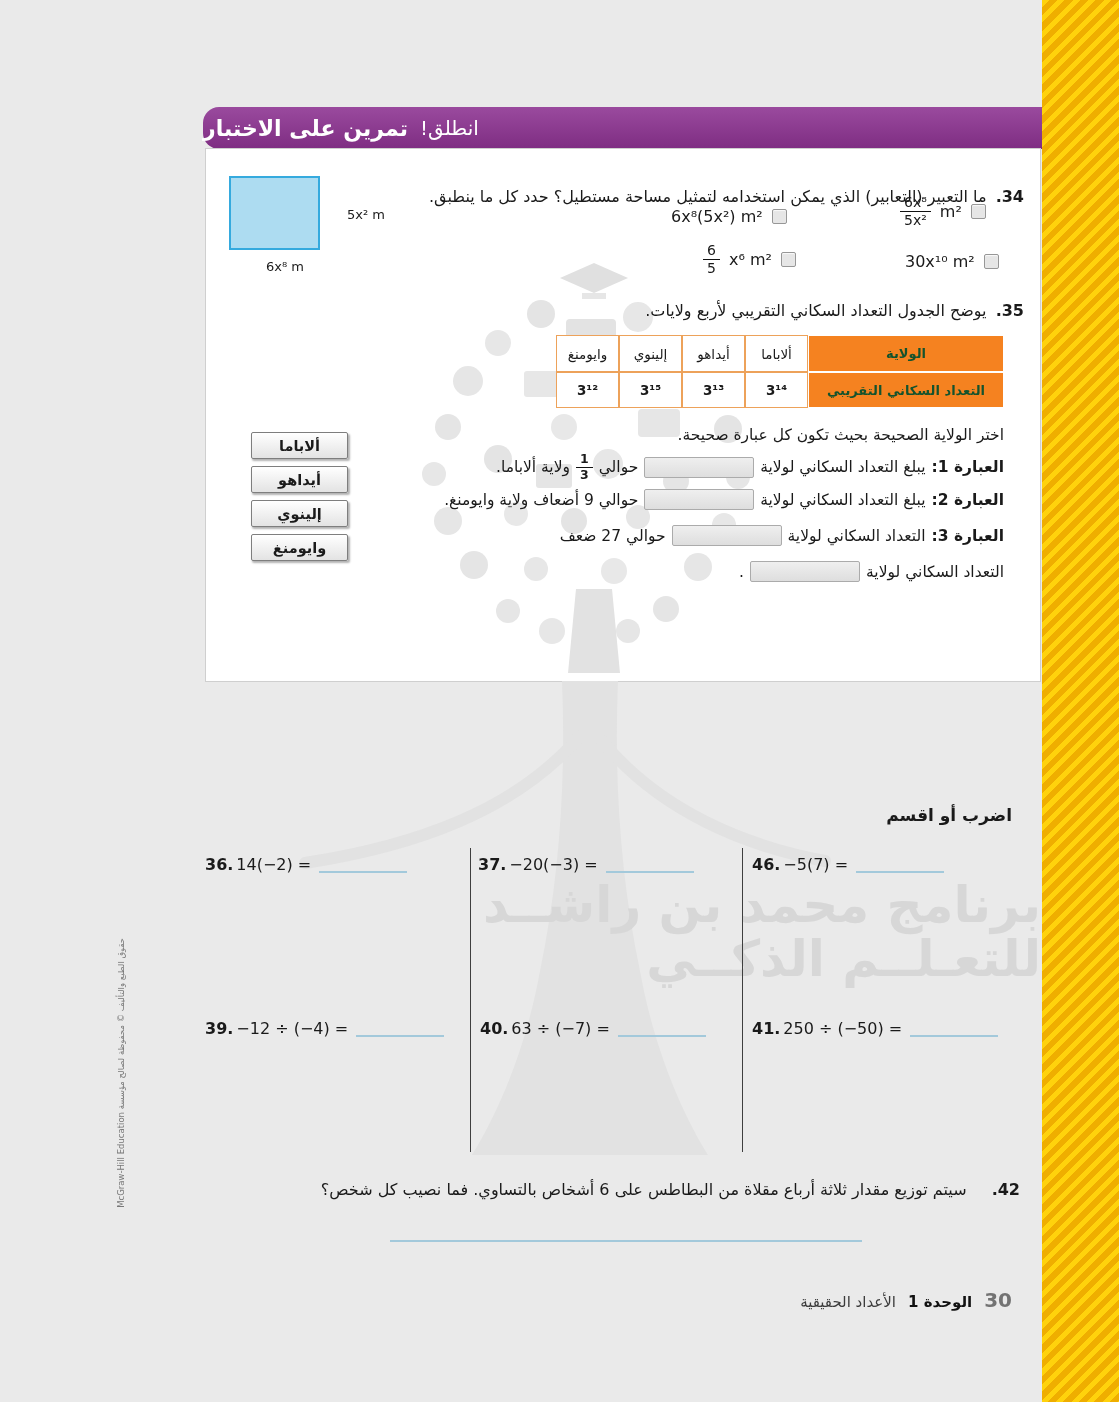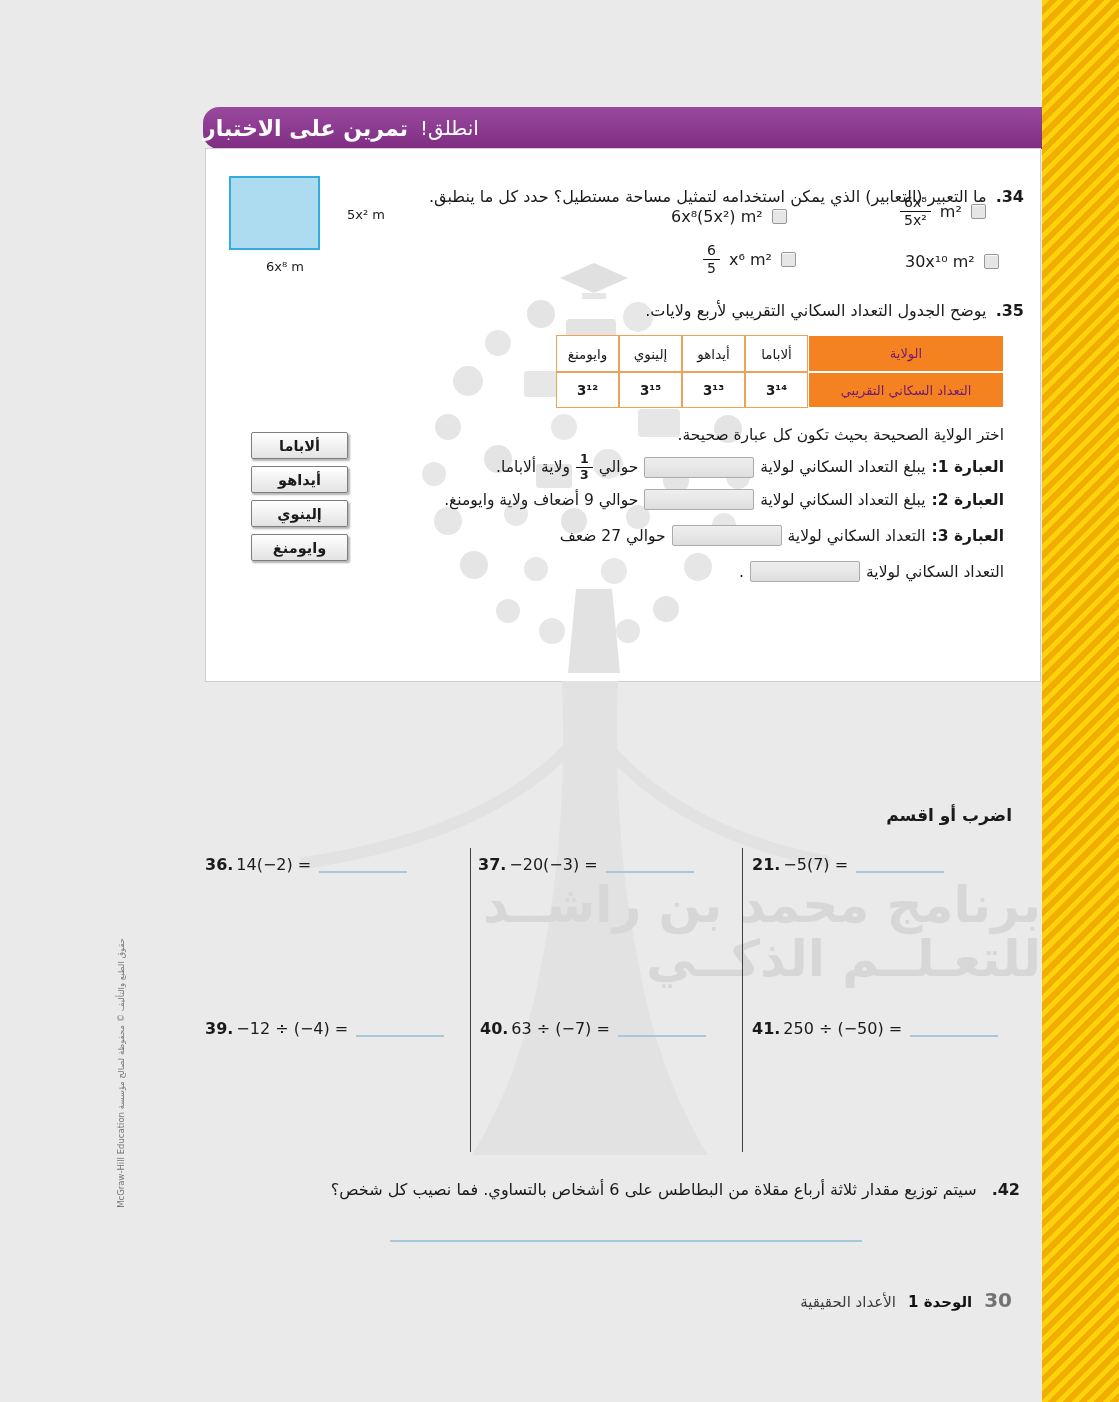--- a/index.html
+++ b/index.html
@@ -44,21 +44,21 @@
   .c4{left:699px;top:103px}
   .checkbox{width:15px;height:15px;background:#e6e6e6;border:1px solid #979797;border-radius:2px;
     box-shadow:inset 0 1px 1px rgba(255,255,255,.8);flex:0 0 auto}
   .frac{display:inline-flex;flex-direction:column;align-items:center;line-height:1.18;font-size:14px}
   .frac .fn{border-bottom:1.4px solid #111;padding:0 4px}
   .frac .fd{padding:0 4px}
 
   
   .ptable{position:absolute;right:36px;top:186px;direction:rtl;display:grid;
     grid-template-columns:196px 63px 63px 63px 63px;grid-template-rows:37px 36px}
-  .tl{background:#f58220;color:#701a75;font-weight:normal;font-size:13px;display:flex;align-items:center;
+  .tl{background:#f58220;color:#14532d;font-weight:bold;font-size:13px;display:flex;align-items:center;
     justify-content:center;border:1px solid #fff;text-align:center}
   .tc{background:#fff;border:1px solid #eda25a;font-size:13.5px;display:flex;align-items:center;justify-content:center}
   .tv{font-weight:bold;direction:ltr}
 
   .instr{position:absolute;right:36px;top:277px;direction:rtl;font-size:15.5px;white-space:nowrap}
 
   .tiles{position:absolute;left:45px;top:283px;display:flex;flex-direction:column;gap:7px}
   .tile{width:97px;height:27px;border:1px solid #7e7e7e;border-radius:2px;
     background:linear-gradient(180deg,#ffffff,#e3e3e3);box-shadow:1.5px 2px 2px rgba(0,0,0,.3);
     display:flex;align-items:center;justify-content:center;font-weight:bold;font-size:14.5px;cursor:pointer}
@@ -85,21 +85,21 @@
     margin-left:8px;vertical-align:-3px;cursor:text}
   .p36{left:205px;top:855px}.p37{left:478px;top:855px}.p38{left:752px;top:855px}
   .p39{left:205px;top:1019px}.p40{left:480px;top:1019px}.p41{left:752px;top:1019px}
 
   
   .wm{position:absolute;left:335px;top:878px;width:706px;font-weight:bold;line-height:1.08;pointer-events:none}
   .wm .ar{font-size:50px;text-align:right;direction:rtl;color:#d7d7d7}
   .wm .en{font-size:42px;text-align:left;letter-spacing:2px;color:#dbdbdb}
 
   .q42{position:absolute;right:99px;top:1180px;direction:rtl;font-size:16px;white-space:nowrap}
-  .q42 b{margin-left:10px}
+  .q42 b{margin-left:20px}
   .q42line{position:absolute;left:390px;top:1226px;width:472px;height:16px;border-bottom:2px solid #a3c9db;cursor:text}
 
   .footer{position:absolute;right:107px;top:1288px;direction:rtl;display:flex;align-items:baseline;gap:12px}
   .fpage{font-size:20px;font-weight:bold;color:#737373}
   .funit{font-size:15px;font-weight:bold;color:#111}
   .ftitle{font-size:15px;color:#3c3c3c}
 </style>
 </head>
 <body>
 
@@ -269,21 +269,21 @@
   <div class="vline v1"></div>
   <div class="vline v2"></div>
 
   <div class="prob p36">
     <b>36.</b><span>14(−2) =</span><span class="ansline"></span>
   </div>
   <div class="prob p37">
     <b>37.</b><span>−20(−3) =</span><span class="ansline"></span>
   </div>
   <div class="prob p38">
-    <b>21.</b><span>−5(7) =</span><span class="ansline"></span>
+    <b>46.</b><span>−5(7) =</span><span class="ansline"></span>
   </div>
   <div class="prob p39">
     <b>39.</b><span>−12 ÷ (−4) =</span><span class="ansline"></span>
   </div>
   <div class="prob p40">
     <b>40.</b><span>63 ÷ (−7) =</span><span class="ansline"></span>
   </div>
   <div class="prob p41">
     <b>41.</b><span>250 ÷ (−50) =</span><span class="ansline"></span>
   </div>

